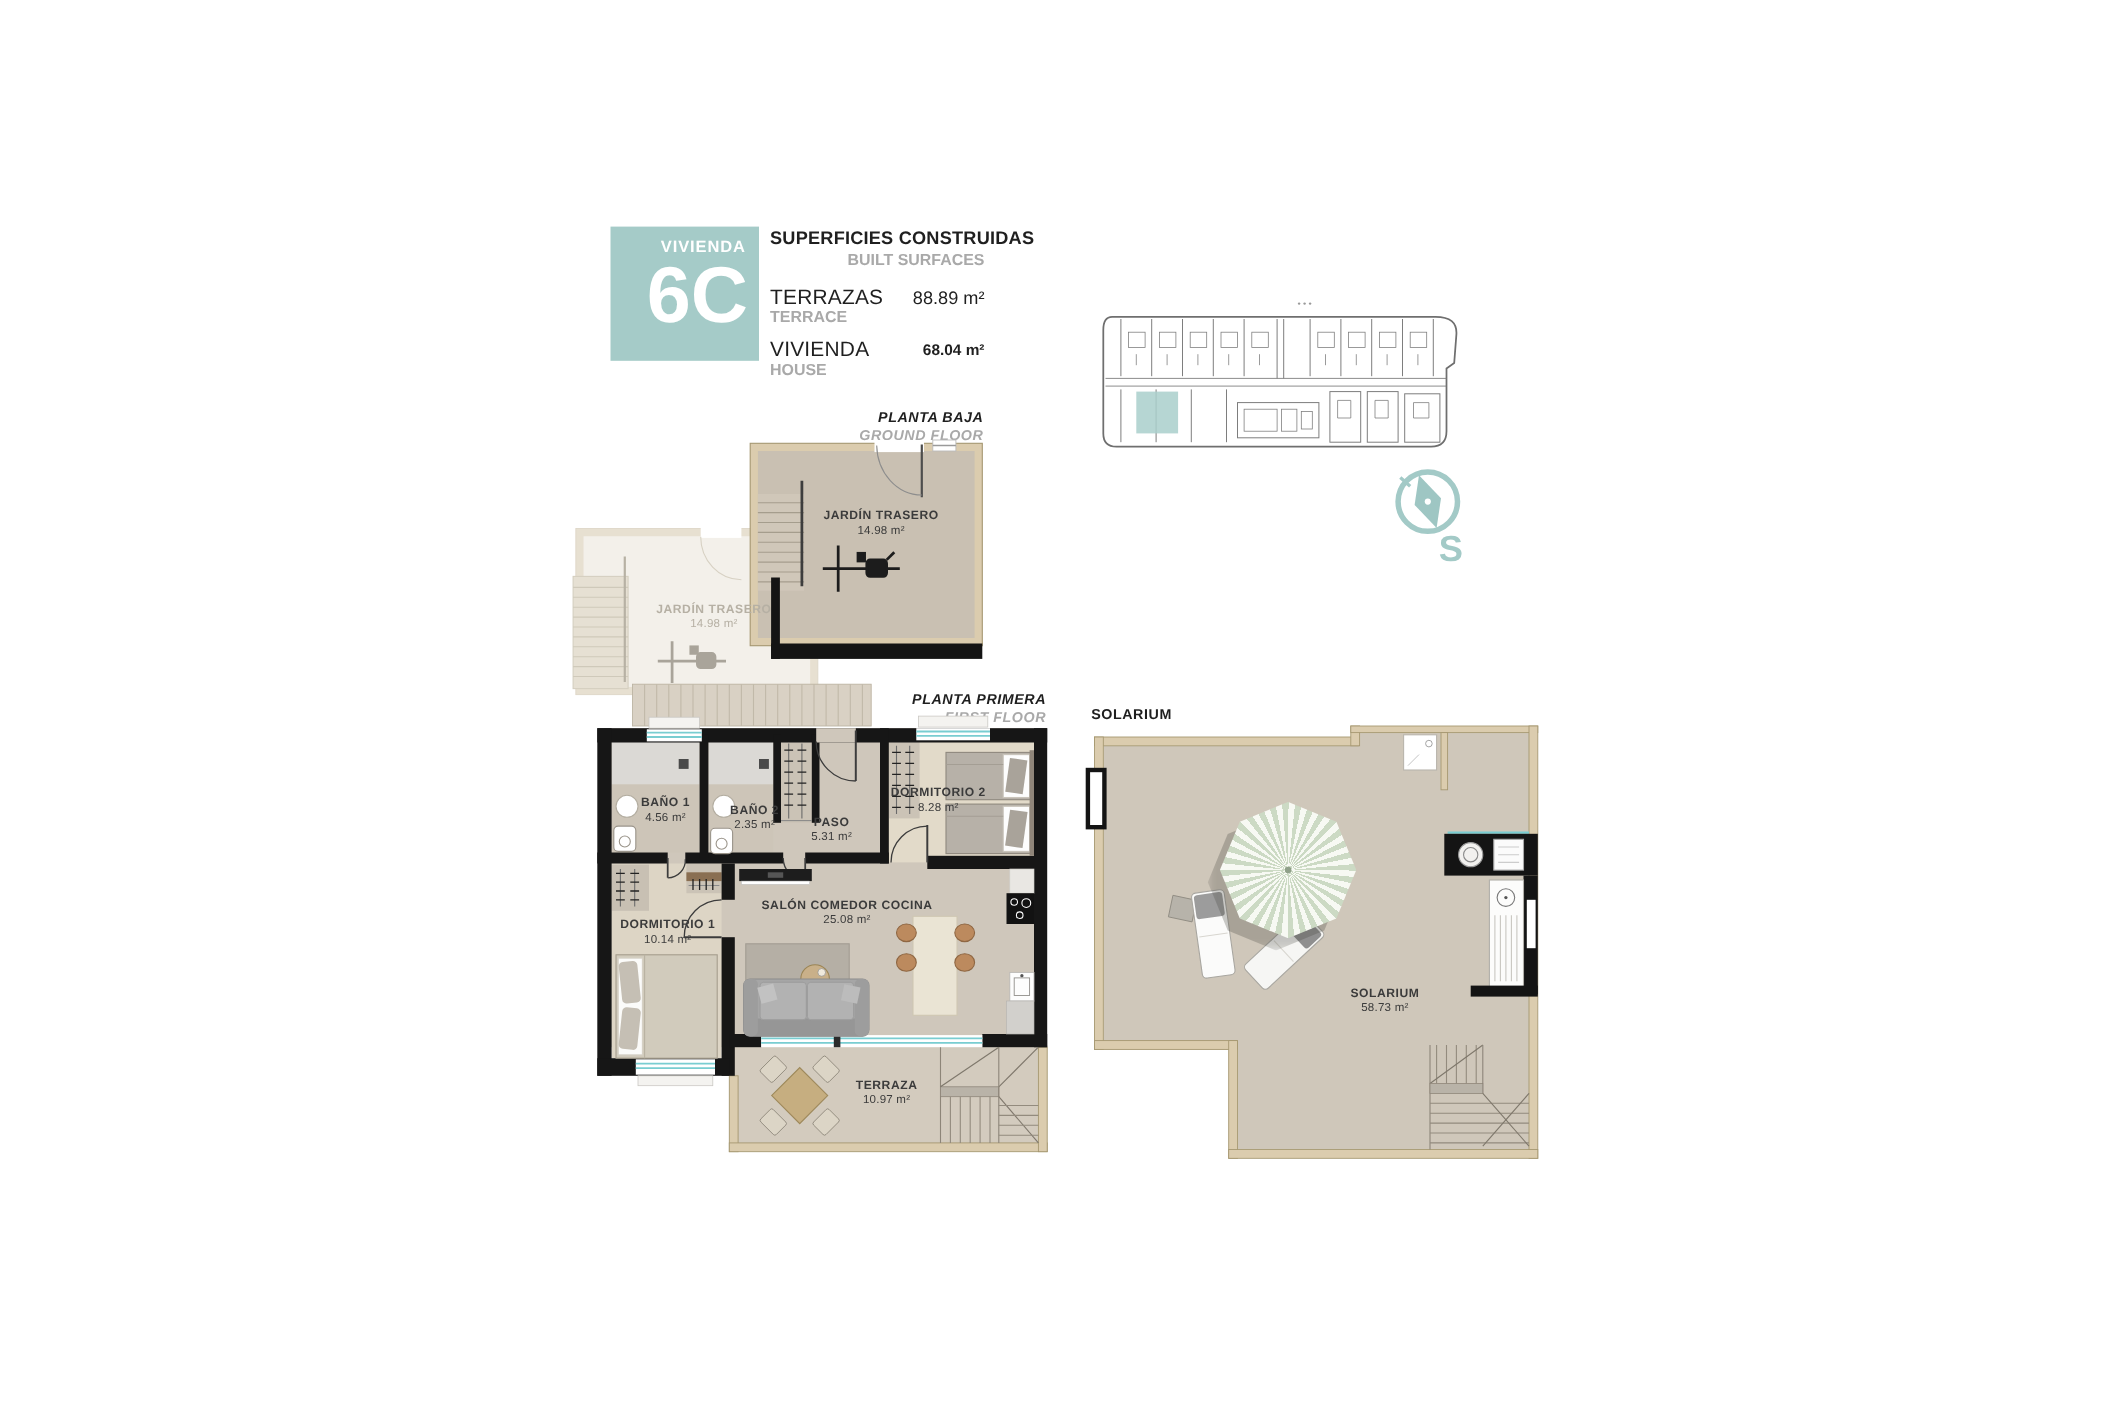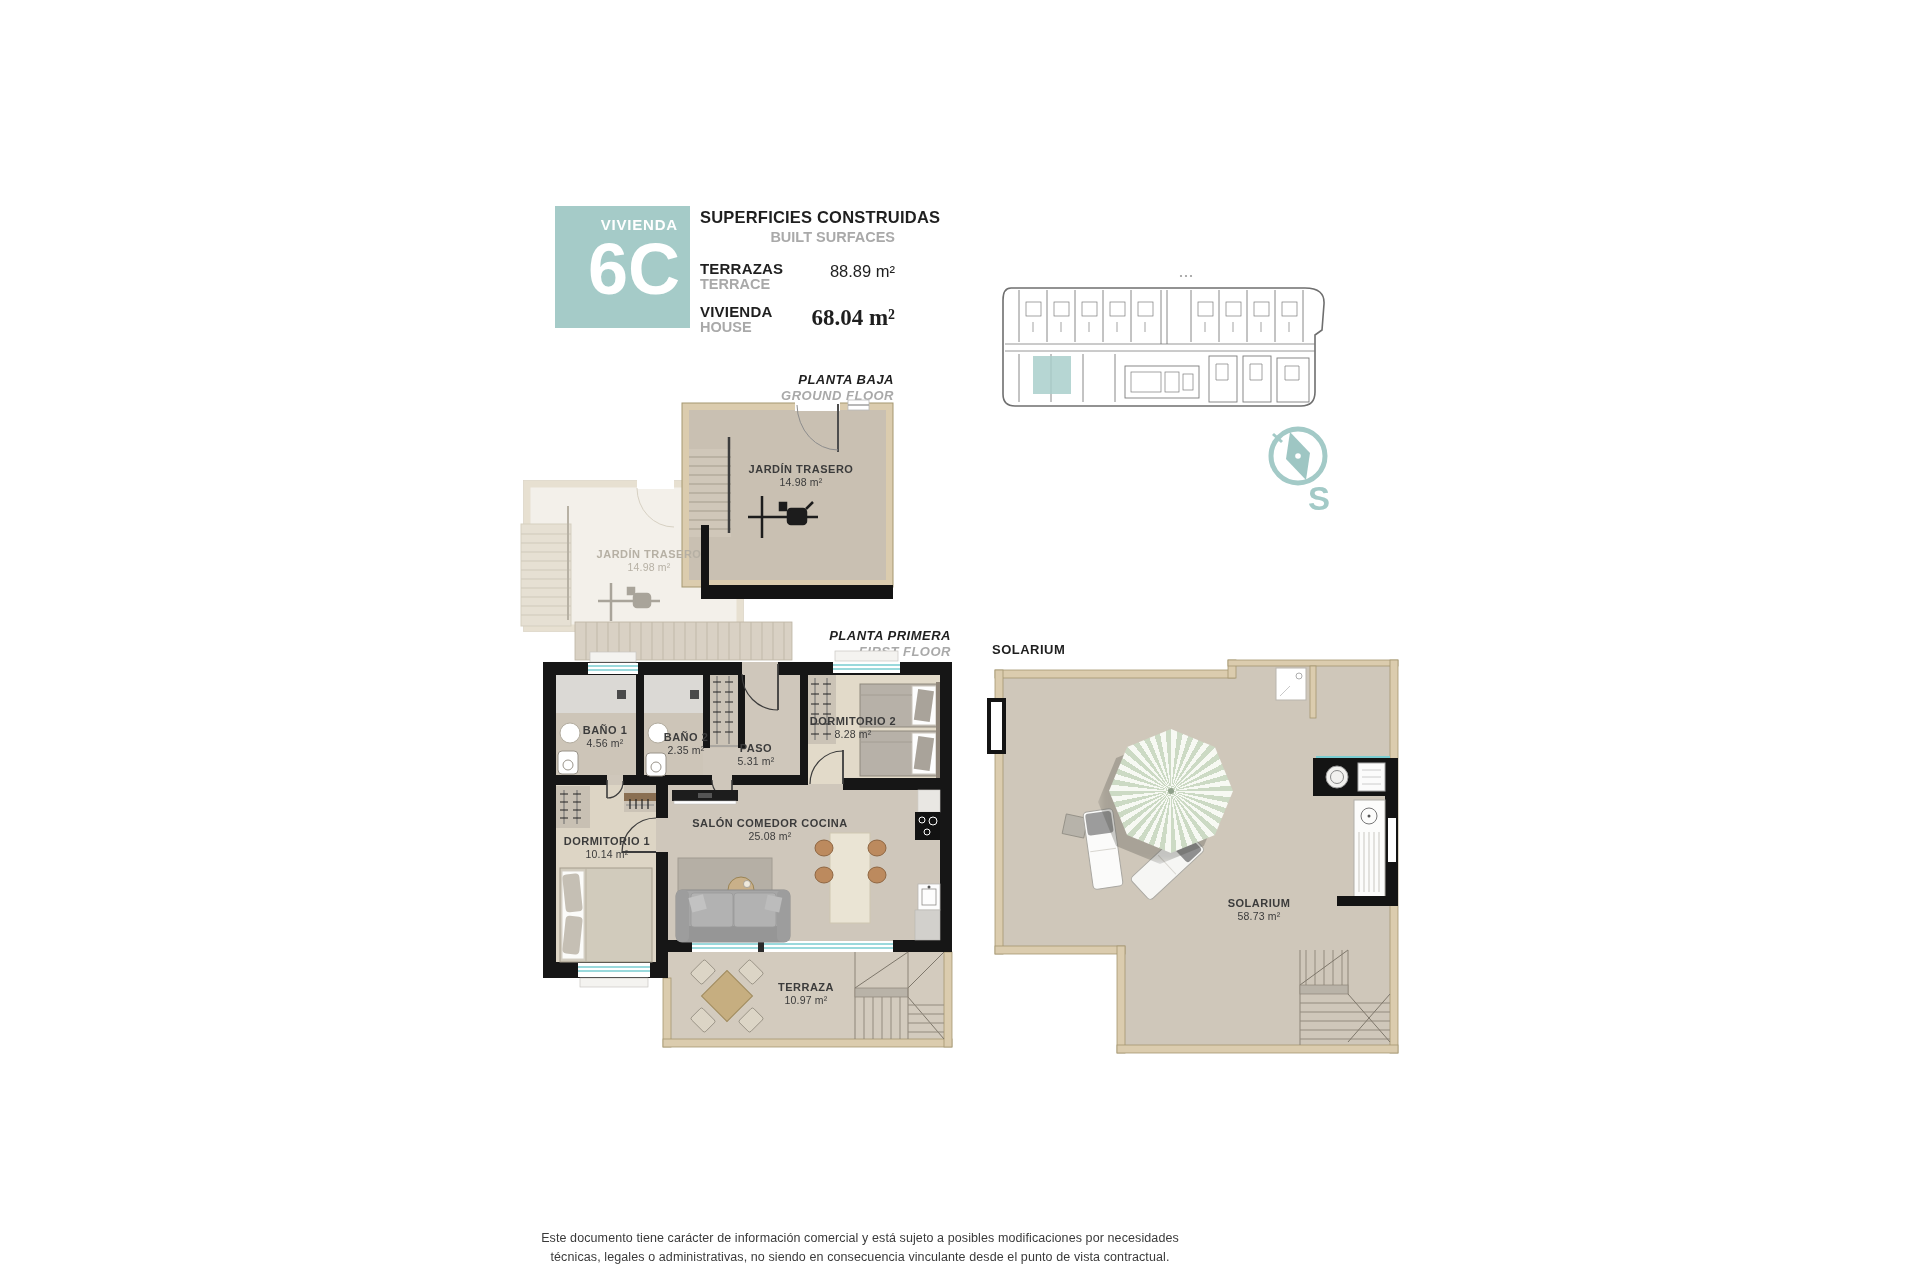--- a/index.html
+++ b/index.html
@@ -10,24 +10,24 @@
   .badge{position:absolute;left:555px;top:206px;width:135px;height:122px;background:#a5cbc8;color:#fff;}
   .badge-label{position:absolute;right:12px;top:10px;font-size:15px;font-weight:700;letter-spacing:.8px;}
   .badge-unit{position:absolute;right:10px;top:22px;font-size:72px;font-weight:700;letter-spacing:0;}
 
   
   .surfaces{position:absolute;left:700px;top:208px;width:195px;}
   .s-title-es{font-size:16.5px;font-weight:700;color:#1f1f1f;letter-spacing:.2px;white-space:nowrap;}
   .s-title-en{font-size:14.5px;font-weight:700;color:#a9a9a9;text-align:right;margin-top:2px;}
   .s-rows{margin-top:15px;}
   .s-row{position:relative;margin-bottom:11px;}
-  .row-es{font-size:15px;font-weight:700;color:#1f1f1f;letter-spacing:.2px;}
+  .row-es{font-size:19px;font-weight:400;color:#1f1f1f;letter-spacing:.2px;}
   .row-en{font-size:14.5px;font-weight:700;color:#a9a9a9;margin-top:-1px;}
   .row-val{position:absolute;right:0;top:2px;font-size:16.5px;color:#1f1f1f;}
-  .row-val.bold{font-weight:700;font-size:23px;font-family:Liberation Serif, serif;}
+  .row-val.bold{font-weight:700;font-size:14px;}
 
   
   .plan-title{position:absolute;line-height:1.2;letter-spacing:.5px;font-weight:700;
               font-size:13px;color:#1f1f1f;white-space:nowrap;}
   .plan-title .en{color:#a9a9a9;}
   .right-align{text-align:right;font-style:italic;}
 
   
   .rlabel{position:absolute;transform:translateX(-50%);text-align:center;color:#3b3b3b;white-space:nowrap;}
   .rl-name{font-size:11px;font-weight:700;letter-spacing:.5px;}
@@ -482,18 +482,14 @@
   </svg>
 
   <div class="parasol-shadow"></div>
   <div class="parasol"></div>
 
   <div class="rlabel" style="left:1259px;top:897px">
     <div class="rl-name">SOLARIUM</div>
     <div class="rl-area">58.73 m²</div>
   </div>
 
-  <div class="footer">
-    <div>Este documento tiene carácter de información comercial y está sujeto a posibles modificaciones por necesidades</div>
-    <div>técnicas, legales o administrativas, no siendo en consecuencia vinculante desde el punto de vista contractual.</div>
-  </div>
 
 </div>
 
 </body></html>

